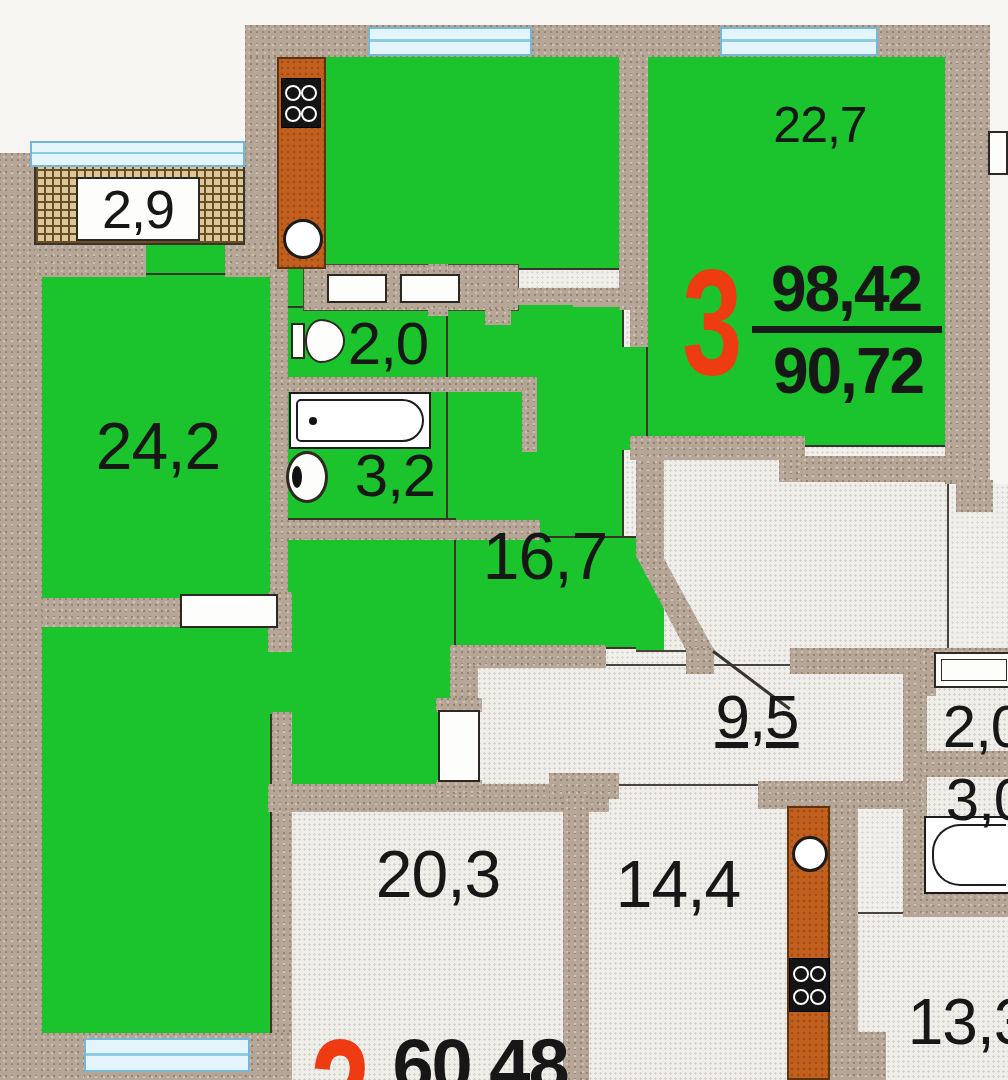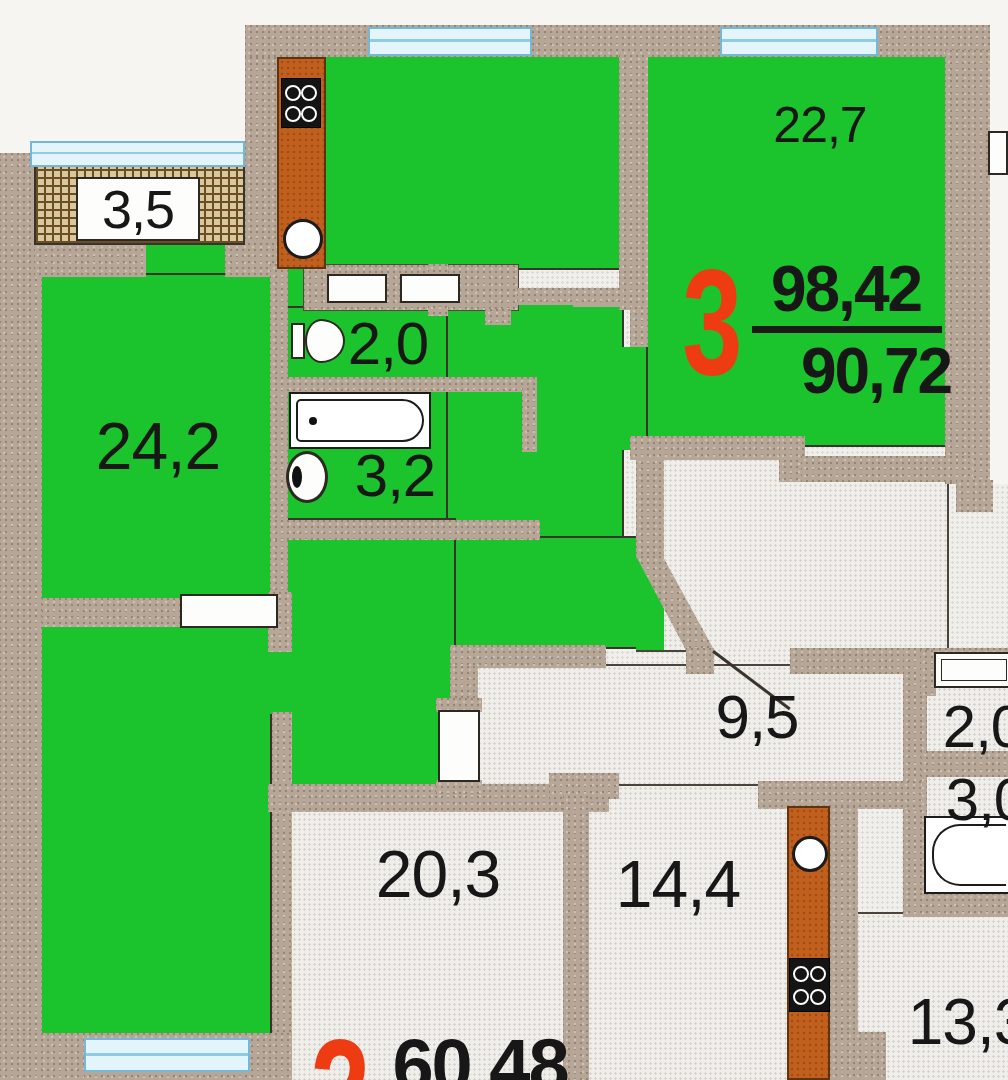--- a/index.html
+++ b/index.html
@@ -188,33 +188,34 @@
       <i></i>
     </div>
   <div class="abs ring" style="left:792px;top:836px;width:36px;height:36px;"></div>
   <div class="abs stove" style="left:789px;top:958px;width:41px;height:54px;">
       <span></span>
       <span></span>
       <span></span>
       <span></span>
     </div>
 
-  <span class="lbl" style="left:138px;top:209px;font-size:54px;">3,5</span>
+  <span class="lbl" style="left:138px;top:209px;font-size:54px;">2,9</span>
   <span class="lbl" style="left:820px;top:125px;font-size:50px;">22,7</span>
   <span class="lbl" style="left:388px;top:344px;font-size:60px;">2,0</span>
   <span class="lbl" style="left:395px;top:476px;font-size:60px;">3,2</span>
   <span class="lbl" style="left:158px;top:446px;font-size:66px;">24,2</span>
-  <span class="lbl" style="left:757px;top:717px;font-size:62px;">9,5</span>
+  <span class="lbl" style="left:545px;top:556px;font-size:66px;">16,7</span>
+  <span class="lbl" style="left:757px;top:717px;font-size:62px;text-decoration:underline;">9,5</span>
   <span class="lbl" style="left:438px;top:874px;font-size:66px;">20,3</span>
   <span class="lbl" style="left:678px;top:884px;font-size:66px;">14,4</span>
   <span class="lbl" style="left:983px;top:727px;font-size:60px;">2,0</span>
   <span class="lbl" style="left:986px;top:800px;font-size:60px;">3,0</span>
   <span class="lbl" style="left:968px;top:1022px;font-size:64px;">13,3</span>
 
   <span class="lbl red" style="left:712px;top:322px;font-size:150px;transform:translate(-50%,-50%) scaleX(.72);">3</span>
   <span class="lbl bold" style="left:846px;top:289px;font-size:64px;">98,42</span>
   <div class="abs" style="left:752px;top:326px;width:190px;height:7px;background:#1a1a1a;"></div>
-  <span class="lbl bold" style="left:848px;top:371px;font-size:64px;margin-left:28px;">90,72</span>
+  <span class="lbl bold" style="left:848px;top:371px;font-size:64px;">90,72</span>
 
   <span class="lbl red" style="left:340px;top:1092px;font-size:150px;transform:translate(-50%,-50%) scaleX(.72);">2</span>
   <span class="lbl bold" style="left:480px;top:1066px;font-size:74px;">60,48</span>
 
 </div>
 
 </body></html>

